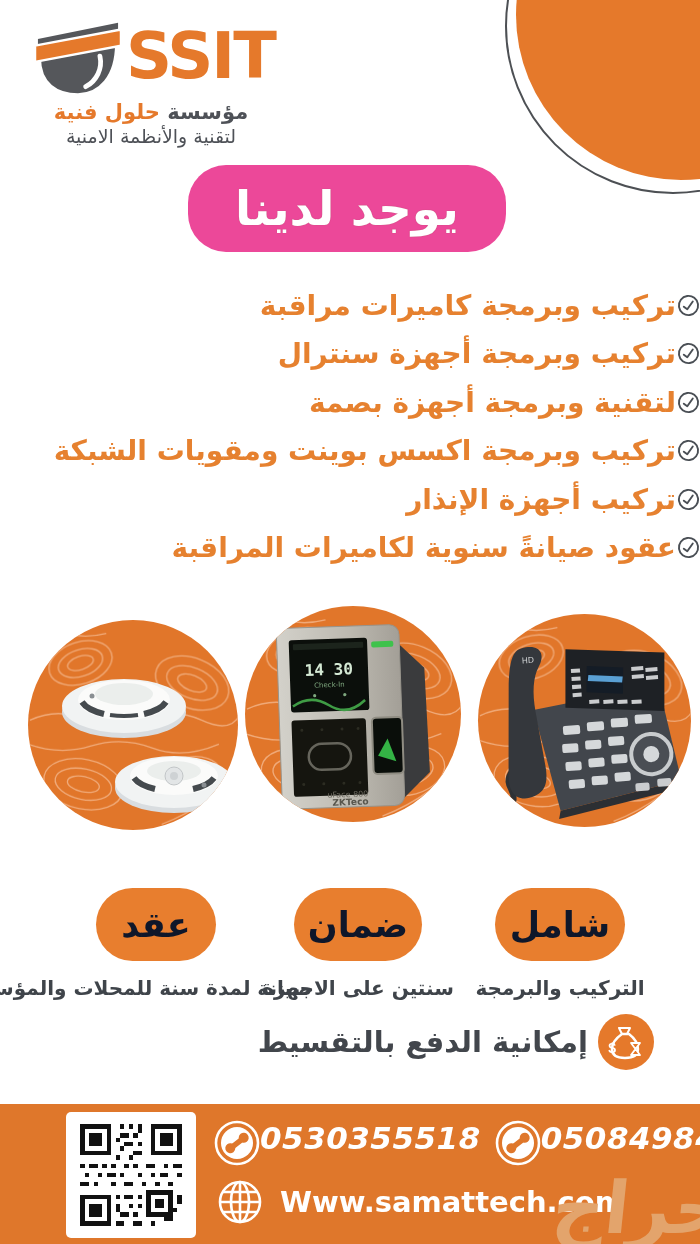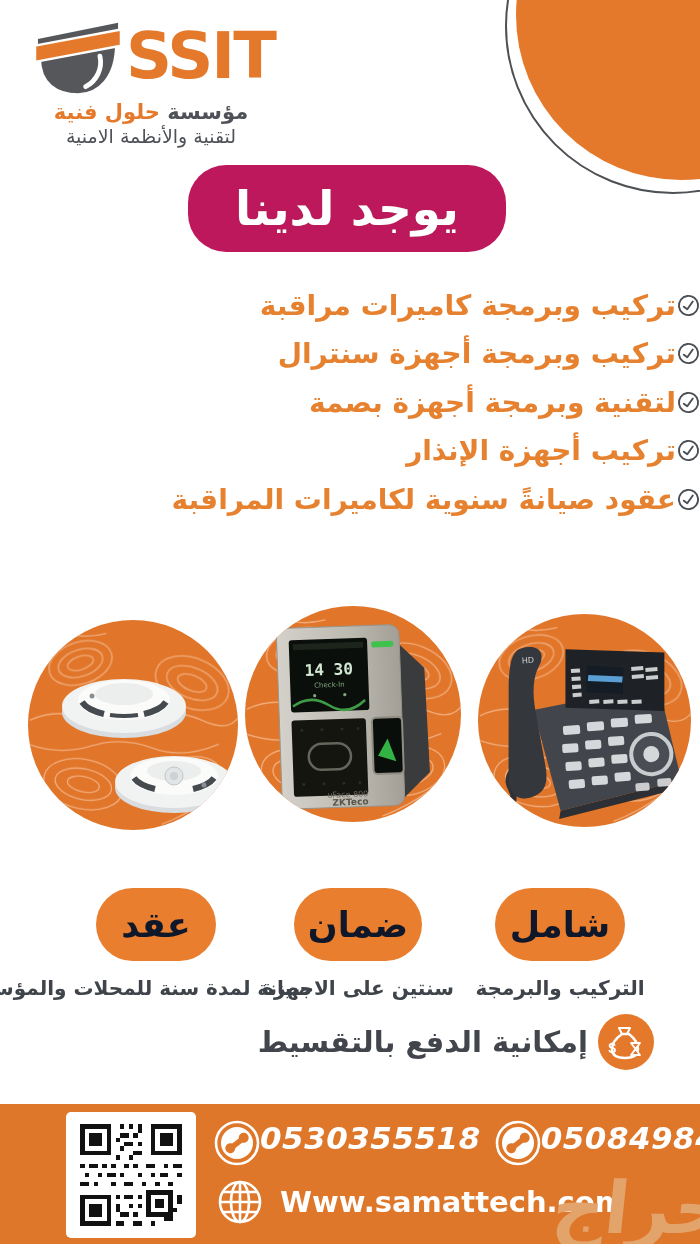--- a/index.html
+++ b/index.html
@@ -26,21 +26,21 @@
     color:#E5792B;letter-spacing:-2px;line-height:80px;
   }
   .logo-tag1{position:absolute;left:0;top:90px;width:258px;text-align:center;
     font-size:21px;font-weight:bold;color:#4e5157;direction:rtl;}
   .logo-tag1 .hl{color:#E5792B;}
   .logo-tag2{position:absolute;left:0;top:115px;width:258px;text-align:center;
     font-size:19px;font-weight:normal;color:#4e5157;direction:rtl;}
   
   .title-btn{
     position:absolute;left:188px;top:165px;width:318px;height:87px;
-    background:#be185d;border-radius:38px;display:flex;align-items:center;justify-content:center;
+    background:#ec4899;border-radius:38px;display:flex;align-items:center;justify-content:center;
   }
   .title-btn span{
     color:#ffffff;font-size:47px;font-weight:bold;direction:rtl;
     text-shadow:0 0 1px rgba(120,90,60,.55);
   }
   
   .services{position:absolute;right:12px;top:281px;direction:rtl;text-align:right;}
   .service{display:flex;align-items:center;height:48.5px;direction:rtl;}
   .service .check{flex:0 0 auto;width:23px;height:23px;margin-left:1px;}
   .service .txt{font-size:28px;font-weight:bold;color:#E6812F;white-space:nowrap;}
@@ -166,20 +166,29 @@
       <span class="txt">تركيب وبرمجة أجهزة سنترال</span>
     </div>
     <div class="service">
       <svg class="check" viewBox="0 0 24 24">
           <g transform="rotate(-8 12 12)">
             <circle cx="12" cy="12" r="10" fill="#fff" stroke="#4a4f55" stroke-width="2"></circle>
             <path d="M7 12.5 l3.2 3.2 L17 8.5" fill="none" stroke="#4a4f55" stroke-width="2" stroke-linecap="round" stroke-linejoin="round"></path>
           </g>
         </svg>
       <span class="txt">لتقنية وبرمجة أجهزة بصمة</span>
+    </div>
+    <div class="service">
+      <svg class="check" viewBox="0 0 24 24">
+          <g transform="rotate(-8 12 12)">
+            <circle cx="12" cy="12" r="10" fill="#fff" stroke="#4a4f55" stroke-width="2"></circle>
+            <path d="M7 12.5 l3.2 3.2 L17 8.5" fill="none" stroke="#4a4f55" stroke-width="2" stroke-linecap="round" stroke-linejoin="round"></path>
+          </g>
+        </svg>
+      <span class="txt">تركيب وبرمجة اكسس بوينت ومقويات الشبكة</span>
     </div>
     <div class="service">
       <svg class="check" viewBox="0 0 24 24">
           <g transform="rotate(-8 12 12)">
             <circle cx="12" cy="12" r="10" fill="#fff" stroke="#4a4f55" stroke-width="2"></circle>
             <path d="M7 12.5 l3.2 3.2 L17 8.5" fill="none" stroke="#4a4f55" stroke-width="2" stroke-linecap="round" stroke-linejoin="round"></path>
           </g>
         </svg>
       <span class="txt">تركيب أجهزة الإنذار</span>
     </div>

